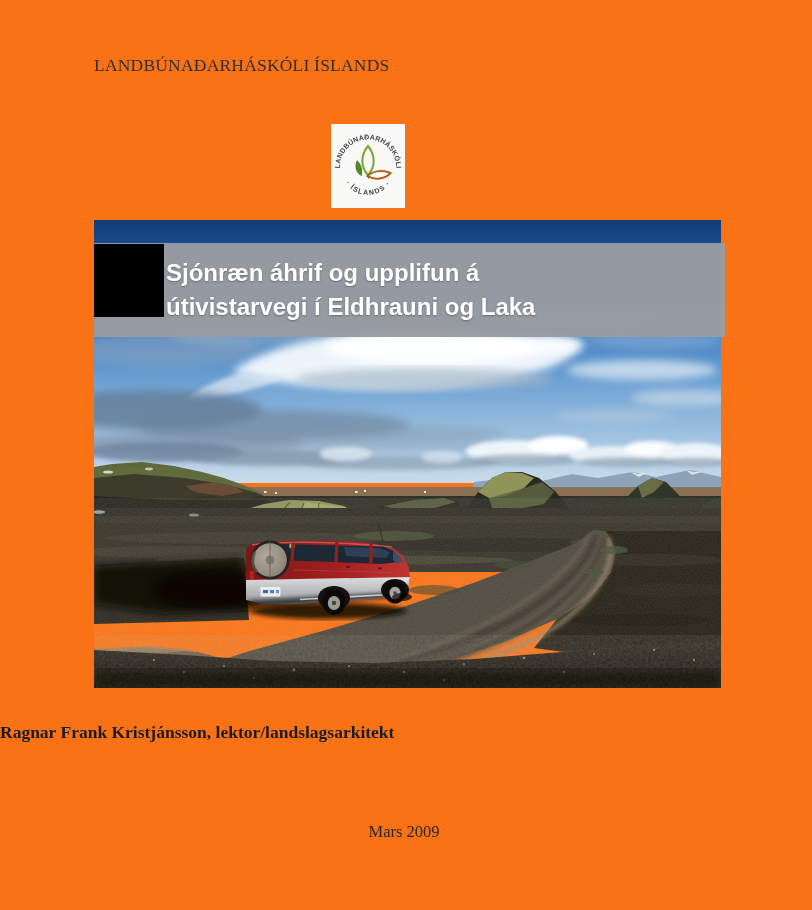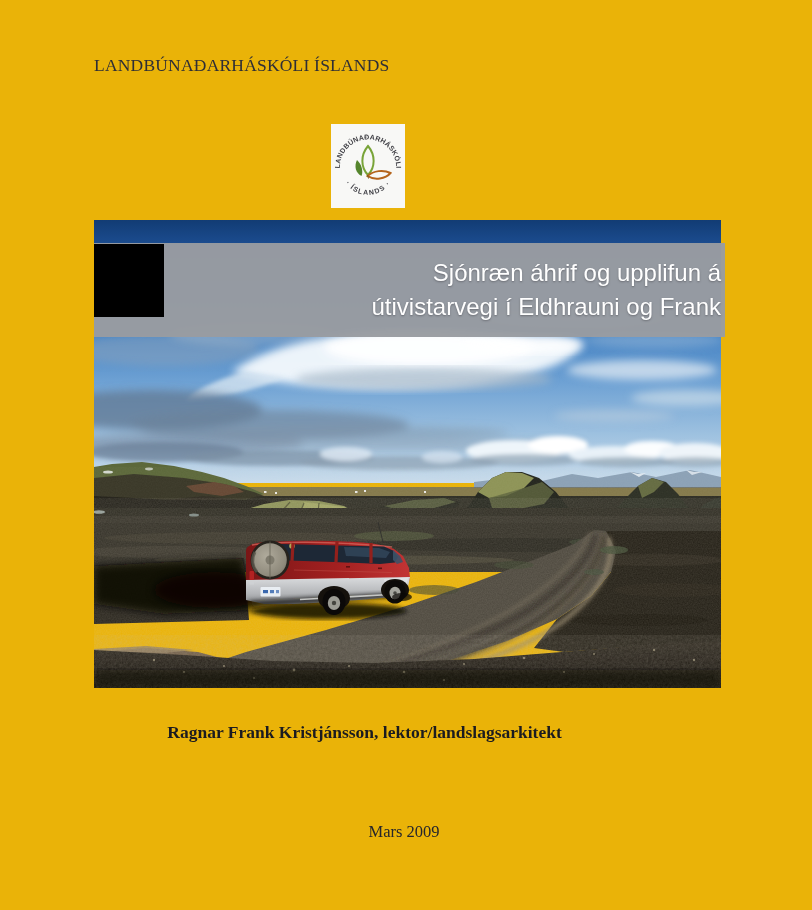--- a/index.html
+++ b/index.html
@@ -1,30 +1,30 @@
 <!DOCTYPE html>
 <html><head>
 <meta charset="utf-8">
 <style>
   html,body{margin:0;padding:0;background:#ffffff;}
-  .page{position:relative;width:812px;height:910px;background:#eab308;overflow:hidden;
+  .page{position:relative;width:812px;height:910px;background:#f97316;overflow:hidden;
         font-family:"Liberation Serif",serif;}
   .header-block{position:absolute;left:94px;top:55px;color:#2e2e36;line-height:21.5px;}
   .inst-line{font-size:17.5px;letter-spacing:.2px;}
   .dept-line{font-size:16.5px;}
   .logo-box{position:absolute;left:331px;top:124px;width:74px;height:84px;}
   .logo-box svg{display:block;width:74px;height:84px;}
   .photo-frame{position:absolute;left:94px;top:220px;width:627px;height:468px;}
   .photo-frame svg.photo{display:block;width:627px;height:468px;}
   .banner{position:absolute;left:0;top:23px;width:631px;height:94px;background:rgba(153,156,161,.97);}
   .black-box{position:absolute;left:0;top:1px;width:70px;height:73px;background:#000;}
-  .banner-title{position:absolute;left:72px;right:4px;top:13px;text-align:right;
-     font-family:"Liberation Sans",sans-serif;font-weight:normal;font-size:24px;line-height:34px;
+  .banner-title{position:absolute;left:72px;right:4px;top:13px;text-align:left;
+     font-family:"Liberation Sans",sans-serif;font-weight:bold;font-size:24px;line-height:34px;
      color:#ffffff;text-shadow:0 1px 2px rgba(70,70,75,.55);}
-  .authors-block{position:absolute;left:0;top:721px;width:729px;text-align:center;
+  .authors-block{position:absolute;left:0;top:721px;width:729px;
      color:#1b1b20;font-weight:bold;font-size:17.5px;line-height:22px;}
   .author-line-2{margin-top:14px;}
   .date-line{position:absolute;left:0;top:822px;width:808px;text-align:center;
      font-size:16.5px;color:#26262c;}
 </style>
 </head>
 <body>
 
 <div class="page">
 
@@ -283,21 +283,21 @@
         <rect x="182" y="370" width="3" height="3.2" fill="#3a68ae" opacity="0.7"></rect>
         <path d="M289,322 L284,302" stroke="#30302e" stroke-width="1" opacity="0.9"></path>
         <ellipse cx="308" cy="377" rx="10" ry="4" fill="#0b0906" opacity="0.7"></ellipse>
       </g>
     </svg>
 
     <div class="banner">
       <div class="black-box"></div>
       <div class="banner-title">
         <div>Sjónræn áhrif og upplifun á</div>
-        <div>útivistarvegi í Eldhrauni og Frank</div>
+        <div>útivistarvegi í Eldhrauni og Laka</div>
       </div>
     </div>
   </div>
 
   <div class="authors-block">
     <div class="author-line-1">Ragnar Frank Kristjánsson, lektor/landslagsarkitekt</div>
   </div>
 
   <div class="date-line">Mars 2009</div>
 

